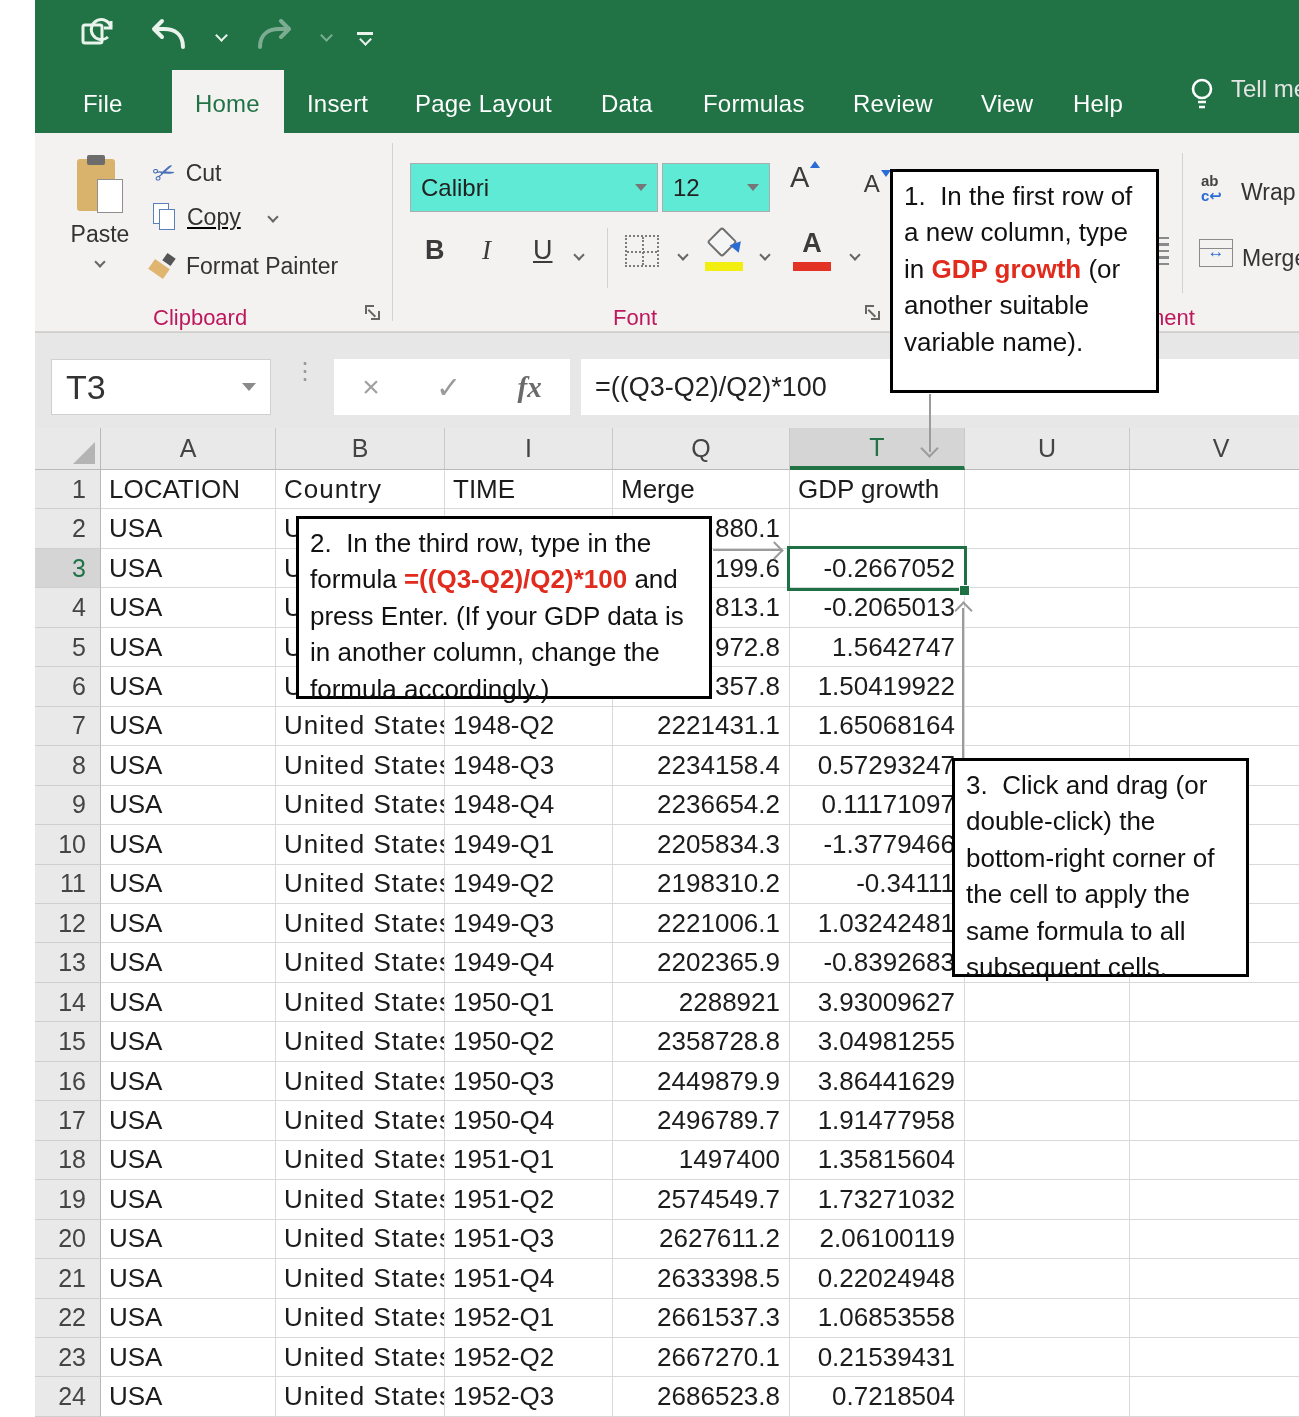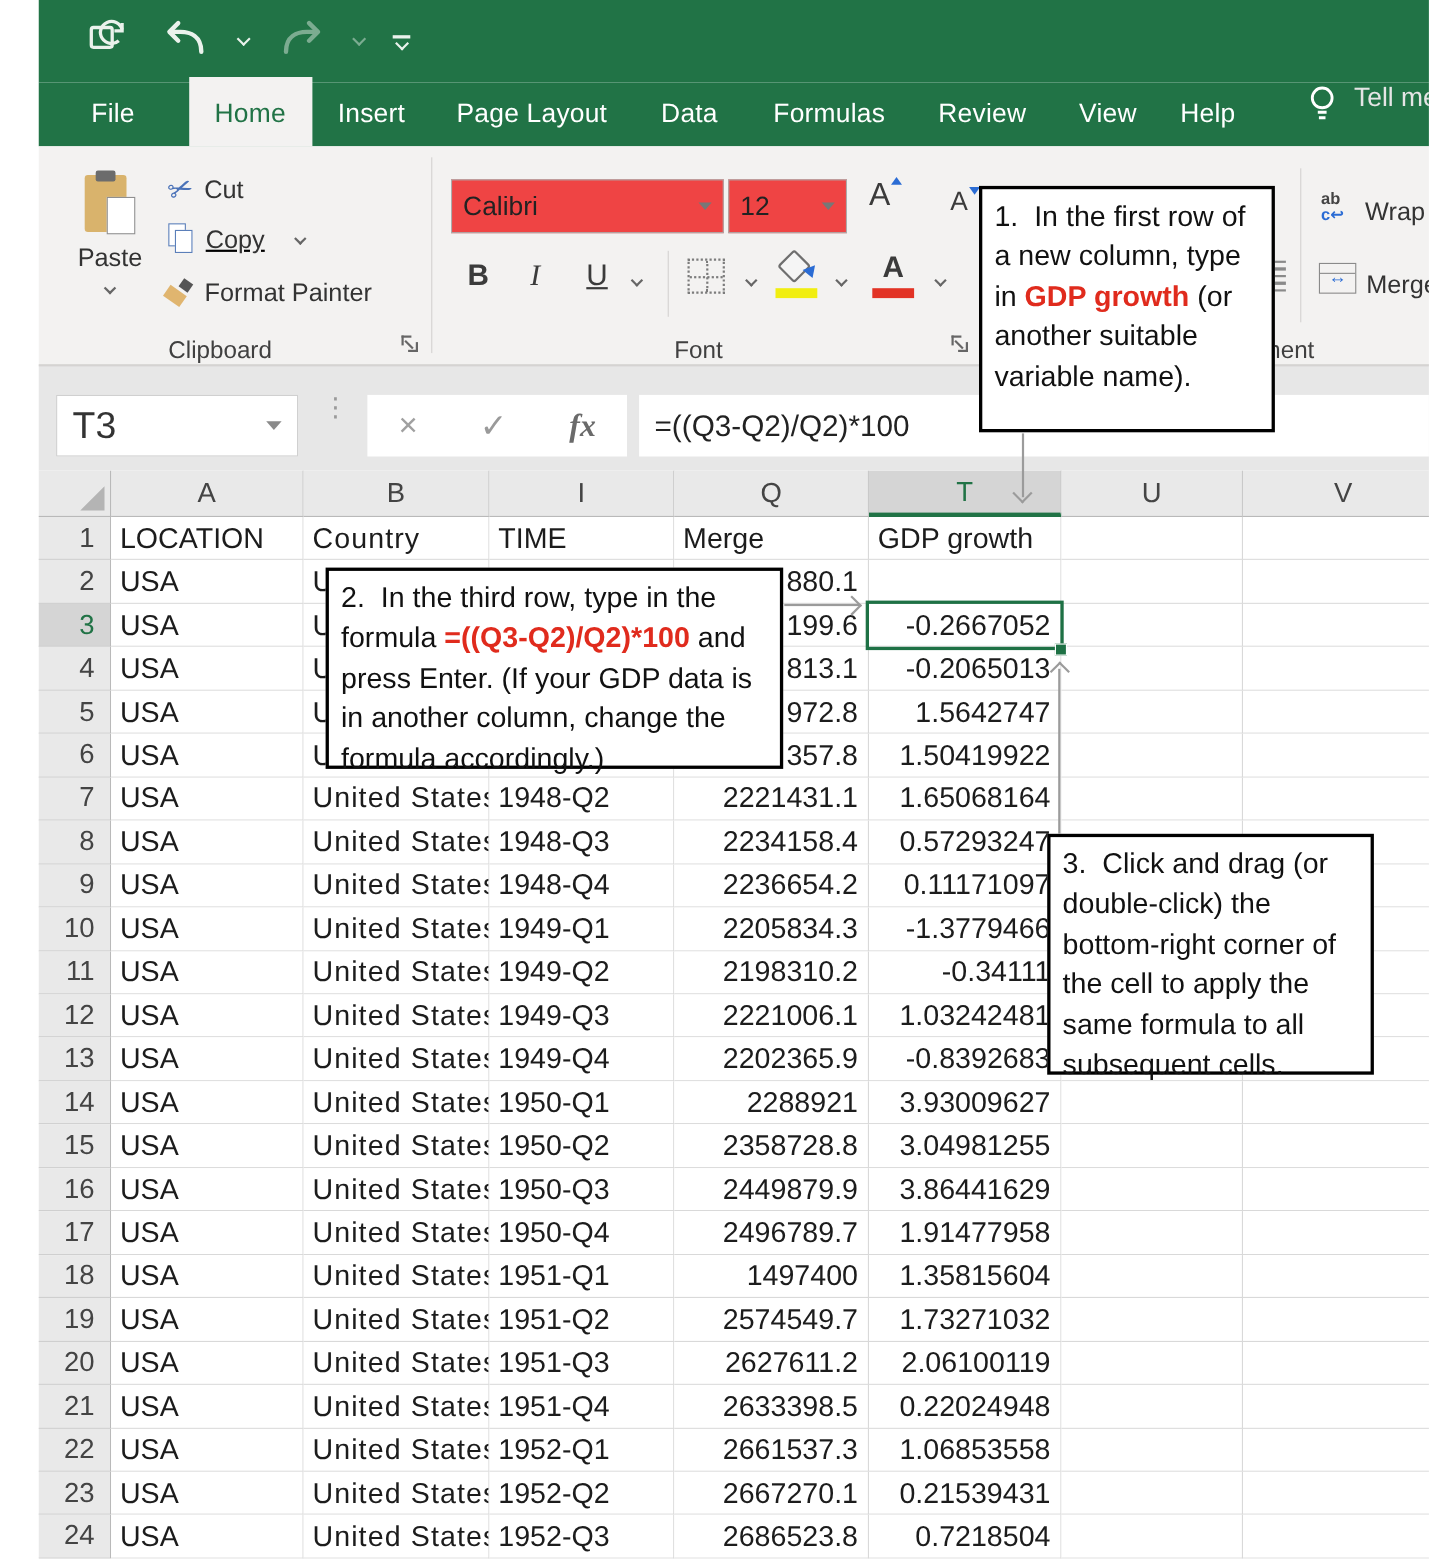--- a/index.html
+++ b/index.html
@@ -19,41 +19,41 @@
   
   .tabrow { position:absolute; left:0; top:75px; width:1299px; height:58px; background:#217346; }
   .tab { position:absolute; top:0; height:58px; display:flex; align-items:center; color:#fff; font-size:24px; letter-spacing:.2px; }
   .tab-home-bg { position:absolute; left:137px; top:-5px; width:112px; height:63px; background:#f3f2f1; }
   .tab-home { color:#217346; }
   .tellme { position:absolute; top:0; height:58px; display:flex; gap:14px; color:#e5e5e5; font-size:24px; }
 
   
   .ribbon { position:absolute; left:0; top:133px; width:1299px; height:199px; background:#f3f2f1; border-bottom:1px solid #d8d6d4; }
   .rb-divider { position:absolute; top:10px; height:178px; width:1px; background:#d4d2d0; }
-  .rb-label { position:absolute; font-size:22px; color:#404040; }
+  .rb-label { position:absolute; font-size:22px; color:#be185d; }
   .rb-text { font-size:23px; color:#333; }
   .chev { display:inline-block; width:8px; height:8px; border-right:2px solid #666; border-bottom:2px solid #666; transform:rotate(45deg); }
 
   
   .paste-btn { position:absolute; left:30px; top:22px; width:70px; height:145px; display:flex; flex-direction:column; align-items:center; }
   .clipboard-icon { position:relative; width:46px; height:58px; }
   .clipboard-icon .board { position:absolute; left:0; top:4px; width:38px; height:52px; background:#d9b36c; border-radius:3px; }
   .clipboard-icon .clip { position:absolute; left:10px; top:0; width:18px; height:10px; background:#6c6c6c; border-radius:2px; }
   .clipboard-icon .page { position:absolute; right:0; bottom:0; width:26px; height:34px; background:#fff; border:1.5px solid #8f8f8f; }
   .cut-row, .copy-row, .fp-row { position:absolute; display:flex; align-items:center; gap:10px; }
   .scissors { color:#4a72b8; font-size:27px; transform:rotate(-20deg); }
   .copy-icon { position:relative; width:24px; height:28px; }
   .copy-icon .p1 { position:absolute; left:0; top:0; width:16px; height:21px; background:#fff; border:1.6px solid #5b7fb9; }
   .copy-icon .p2 { position:absolute; left:6px; top:6px; width:16px; height:21px; background:#fff; border:1.6px solid #5b7fb9; }
   .fp-icon { position:relative; width:26px; height:24px; }
   .fp-icon .handle { position:absolute; left:14px; top:0; width:10px; height:9px; background:#555; transform:rotate(35deg); }
   .fp-icon .brush { position:absolute; left:0; top:8px; width:18px; height:12px; background:#e0b56f; transform:rotate(35deg); }
 
   
-  .combo { position:absolute; background:#ef4444; border:1px solid #acacac; display:flex; align-items:center; justify-content:space-between; padding:0 10px; }
+  .combo { position:absolute; background:#5eead4; border:1px solid #acacac; display:flex; align-items:center; justify-content:space-between; padding:0 10px; }
   .combo .val { font-size:24px; color:#222; }
   .combo .dd { width:0; height:0; border-left:6px solid transparent; border-right:6px solid transparent; border-top:7px solid #777; }
   .fontbtn { position:absolute; font-size:27px; color:#3b3b3b; }
   .grow-a { position:relative; font-size:29px; }
   .grow-a .tri { position:absolute; right:-11px; top:0; width:0; height:0; border-left:5px solid transparent; border-right:5px solid transparent; border-bottom:7px solid #2b6cd4; }
   .shrink-a { position:relative; font-size:24px; }
   .shrink-a .tri { position:absolute; right:-11px; top:0; width:0; height:0; border-left:5px solid transparent; border-right:5px solid transparent; border-top:7px solid #2b6cd4; }
   .borders-icon { position:absolute; width:34px; height:32px; border:2px dotted #7c7c7c; }
   .borders-icon .h { position:absolute; left:0; top:14px; width:100%; border-top:2px dotted #7c7c7c; }
   .borders-icon .v { position:absolute; left:15px; top:0; height:100%; border-left:2px dotted #7c7c7c; }

